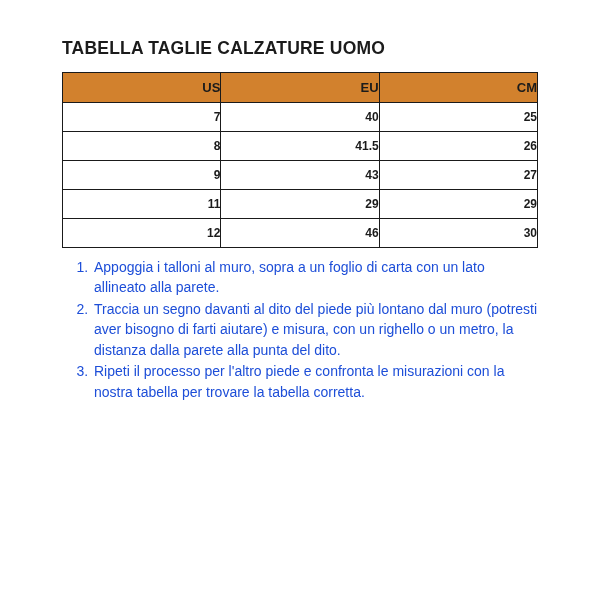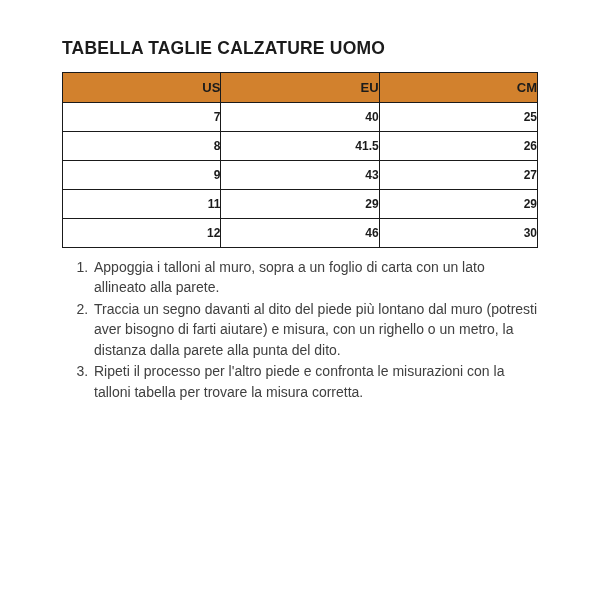--- a/index.html
+++ b/index.html
@@ -52,21 +52,21 @@
     margin-top: 22px;
     font-size: 17.5px;
     font-weight: bold;
     letter-spacing: 0.2px;
   }
   ol.instructions-list {
     margin-top: 9px;
     padding-left: 30px;
     font-size: 14px;
     line-height: 1.46;
-    color: #404040;
+    color: #1d4ed8;
   }
   ol.instructions-list li {
     padding-left: 2px;
     margin-bottom: 1px;
   }
 </style>
 </head>
 <body>
 
 <div class="page">
@@ -107,16 +107,16 @@
         <td>46</td>
         <td>30</td>
       </tr>
     </tbody>
   </table>
 
 
   <ol class="instructions-list">
     <li>Appoggia i talloni al muro, sopra a un foglio di carta con un lato allineato alla parete.</li>
     <li>Traccia un segno davanti al dito del piede più lontano dal muro (potresti aver bisogno di farti aiutare) e misura, con un righello o un metro, la distanza dalla parete alla punta del dito.</li>
-    <li>Ripeti il processo per l'altro piede e confronta le misurazioni con la talloni tabella per trovare la misura corretta.</li>
+    <li>Ripeti il processo per l'altro piede e confronta le misurazioni con la nostra tabella per trovare la tabella corretta.</li>
   </ol>
 
 </div>
 
 </body></html>

